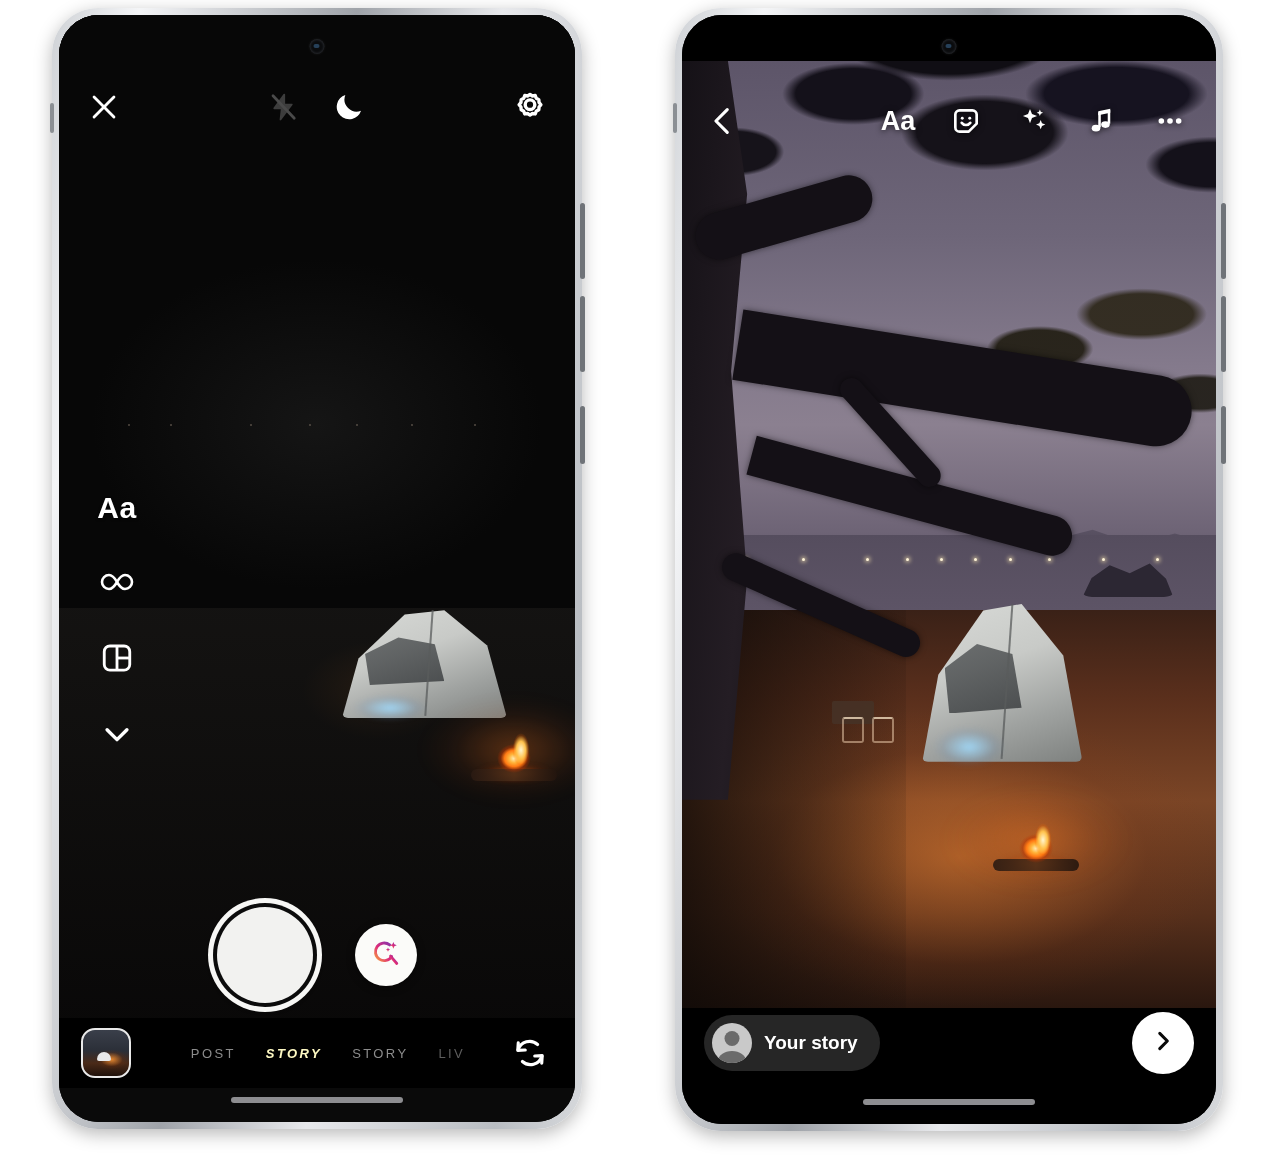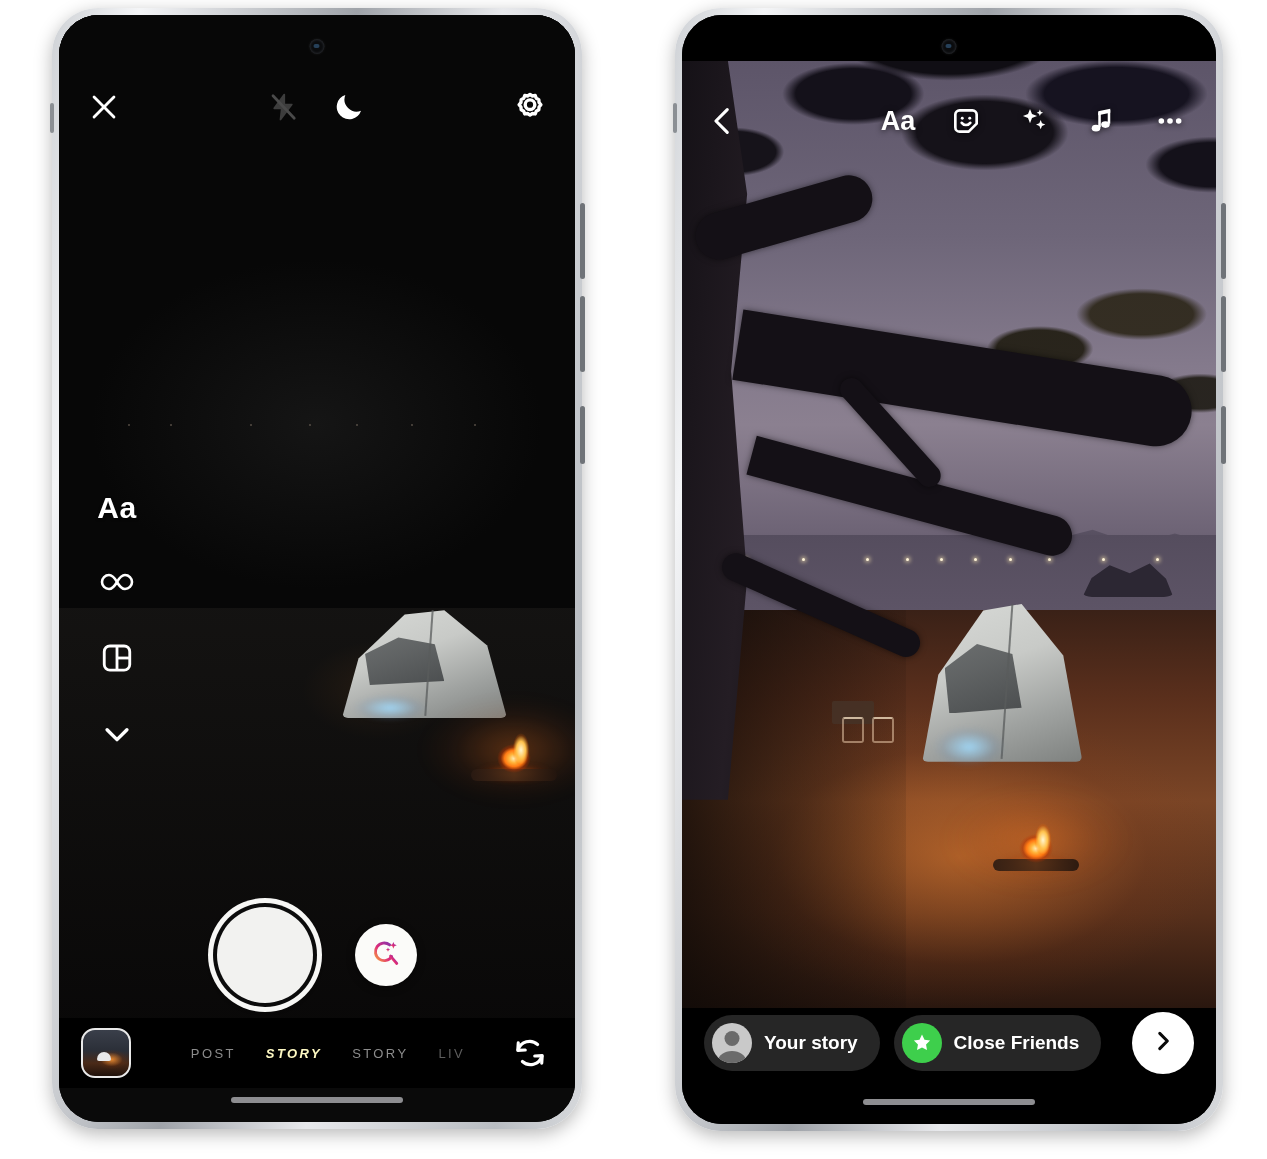--- a/index.html
+++ b/index.html
@@ -291,21 +291,21 @@
   }
   .story-topbar .back { margin-right: auto; }
   .story-tools { display: flex; align-items: center; gap: 24px; }
   .story-tools .tl { width: 44px; height: 44px; display:flex; align-items:center; justify-content:center;
                      cursor: pointer; filter: drop-shadow(0 1px 3px rgba(0,0,0,.7)); }
   .tl-aa { color: #fff; font-weight: 700; font-size: 27px; line-height: 1; }
 
   
   .story-bottom {
     position: absolute; left: 0; right: 0; bottom: 44px; height: 74px; z-index: 30;
-    display: flex; align-items: center; padding: 0 22px; gap: 14px;
+    display: flex; align-items: center; padding: 0 22px; 
   }
   .pill {
     display: flex; align-items: center; gap: 12px;
     height: 56px; padding: 0 22px 0 8px;
     background: #262626; border-radius: 28px; cursor: pointer;
   }
   .pill .label { color: #fff; font-size: 19px; font-weight: 700; white-space: nowrap; }
   .avatar {
     width: 40px; height: 40px; border-radius: 50%;
     background: #c9c9c9; position: relative; overflow: hidden; flex: 0 0 auto;
@@ -574,28 +574,20 @@
               </svg>
             </div>
           </div>
         </div>
 
         <div class="story-bottom">
           <div class="pill">
             <span class="avatar"></span>
             <span class="label">Your story</span>
           </div>
-          <div class="pill">
-            <span class="cf-badge">
-              <svg width="24" height="24" viewBox="0 0 24 24" fill="#ffffff">
-                <path d="M12 3.6l2.5 5.1 5.6.8-4.05 3.95.95 5.55L12 16.4l-5 2.6.95-5.55L3.9 9.5l5.6-.8z"></path>
-              </svg>
-            </span>
-            <span class="label">Close Friends</span>
-          </div>
           <div class="next-btn">
             <span>
               <svg width="26" height="26" viewBox="0 0 24 24" fill="none" stroke="#0a0a0a" stroke-width="2.8" stroke-linecap="round" stroke-linejoin="round">
                 <polyline points="9,5 16,12 9,19"></polyline>
               </svg>
             </span>
           </div>
         </div>
 
         <div class="home-indicator"></div>

